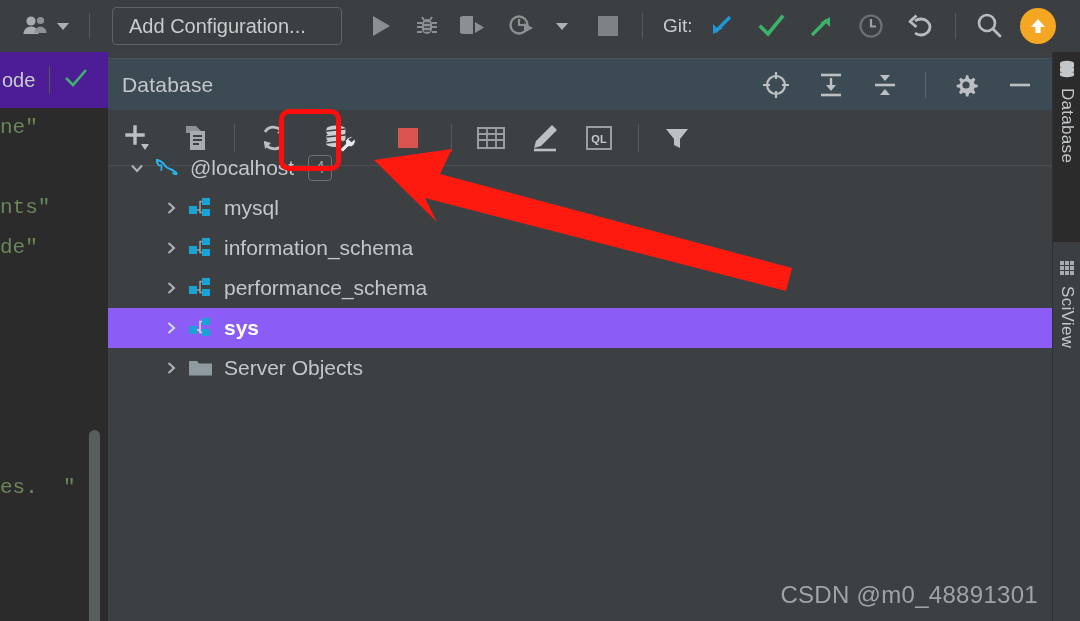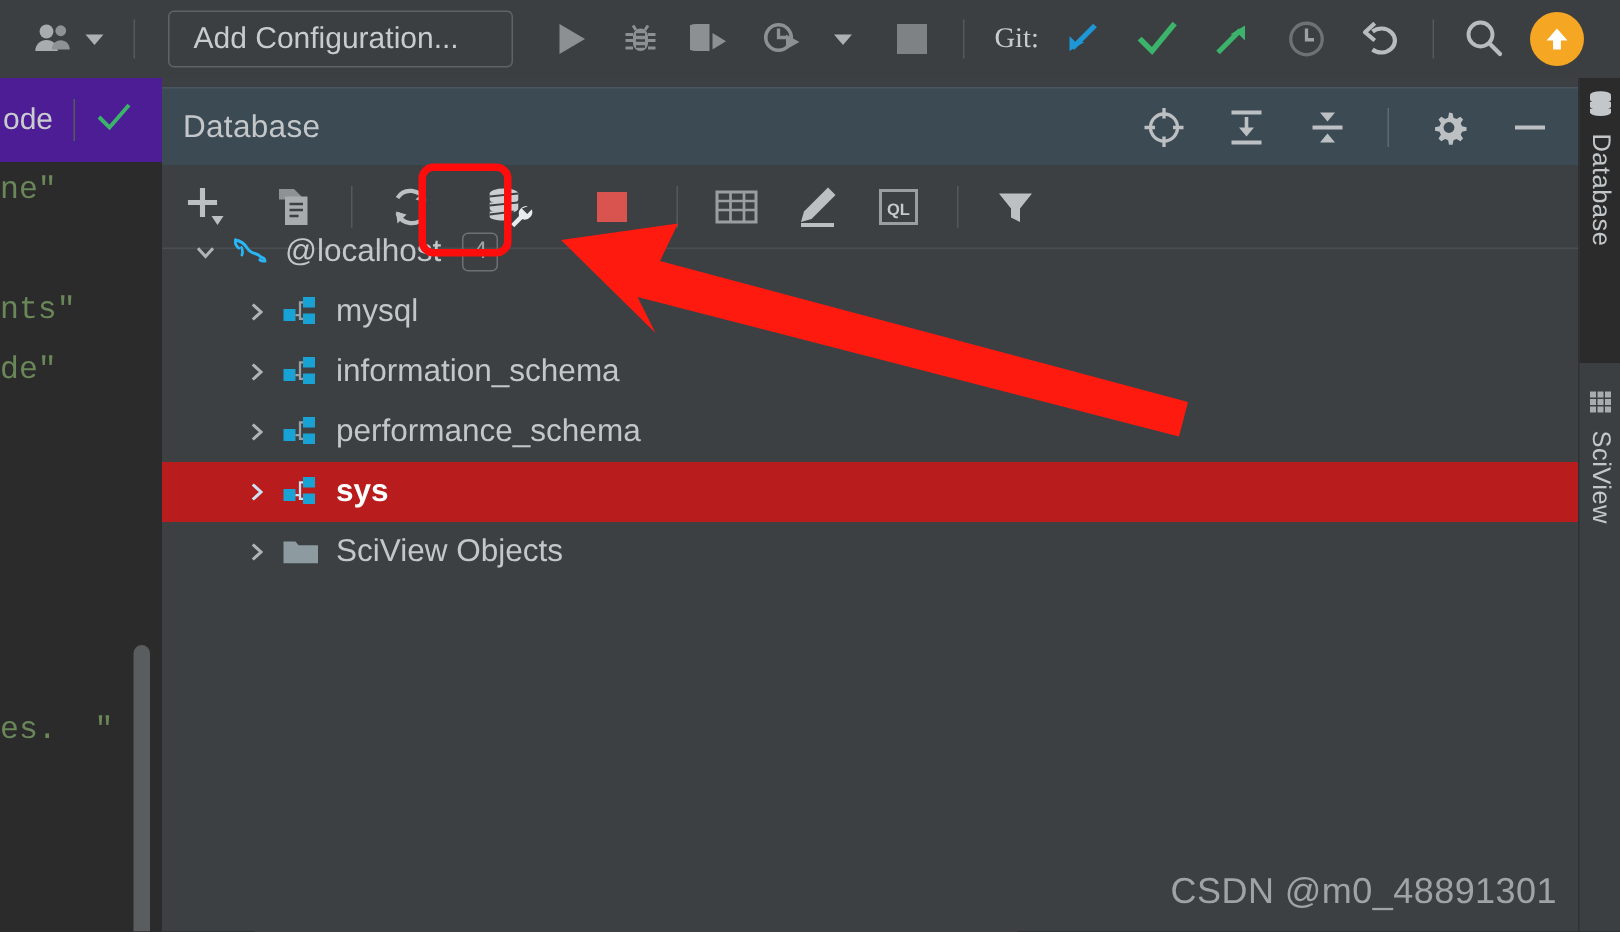--- a/index.html
+++ b/index.html
@@ -30,21 +30,21 @@
   .add-config {
     margin-left: 22px;
     height: 38px; min-width: 230px;
     border: 1px solid #5E6366; border-radius: 4px;
     background: transparent;
     color: #C9CCCE; font-size: 20px;
     display: flex; align-items: center; padding: 0 16px;
     font-family: "Liberation Sans", sans-serif;
   }
   .run-grp { display: flex; align-items: center; gap: 20px; margin-left: 26px; }
-  .git-label { color: #C9CCCE; font-size: 19px; margin-left: 20px; margin-right: 4px; font-family: Liberation Serif, serif; }
+  .git-label { color: #C9CCCE; font-size: 19px; margin-left: 20px; margin-right: 4px; }
   .git-grp { display: flex; align-items: center; gap: 22px; margin-left: 10px; }
   .upd-badge {
     width: 36px; height: 36px; border-radius: 50%;
     background: #F5A623; display: flex; align-items: center; justify-content: center;
     margin-left: 16px; margin-right: 8px;
   }
 
   
   .editor-strip {
     position: absolute; left: 0; top: 52px; width: 108px; height: 569px;
@@ -93,21 +93,21 @@
     width: 54px; height: 54px;
     display: flex; align-items: center; justify-content: center;
   }
 
   
   .tree { position: absolute; left: 0; top: 96px; width: 944px; height: 455px; }
   .trow {
     height: 40px; display: flex; align-items: center;
     color: #C3C7CA; font-size: 21px; white-space: nowrap;
   }
-  .trow.selected { background: #b91c1c; color: #FFFFFF; font-weight: bold; }
+  .trow.selected { background: #8b5cf6; color: #FFFFFF; font-weight: bold; }
   .chev { width: 26px; display: flex; justify-content: center; flex: 0 0 26px; }
   .ticon { width: 34px; display: flex; justify-content: center; flex: 0 0 34px; }
   .tlabel { margin-left: 6px; }
   .count-badge {
     margin-left: 14px; min-width: 24px; height: 26px;
     border: 1px solid #6D7174; border-radius: 4px;
     color: #9FA3A6; font-size: 16px;
     display: inline-flex; align-items: center; justify-content: center; padding: 0 5px;
   }
 
@@ -475,21 +475,21 @@
         <span class="chev">
           <svg width="16" height="16" viewBox="0 0 16 16">
               <path d="M5.5 3 L11 8 L5.5 13" stroke="#B0B4B6" stroke-width="2" fill="none"></path>
             </svg>
         </span>
         <span class="ticon">
           <svg width="26" height="22" viewBox="0 0 26 22">
             <path d="M1 4 h8 l2 2.5 h13 v12 h-23 z" fill="#8D9BA1"></path>
           </svg>
         </span>
-        <span class="tlabel">SciView Objects</span>
+        <span class="tlabel">Server Objects</span>
       </div>
     </div>
 
     <div class="watermark">CSDN @m0_48891301</div>
   </div>
 
   <div class="rightbar">
     <div class="rb-tab active" style="top:0; height:190px;">
       <span>
         <svg width="18" height="18" viewBox="0 0 18 18">

